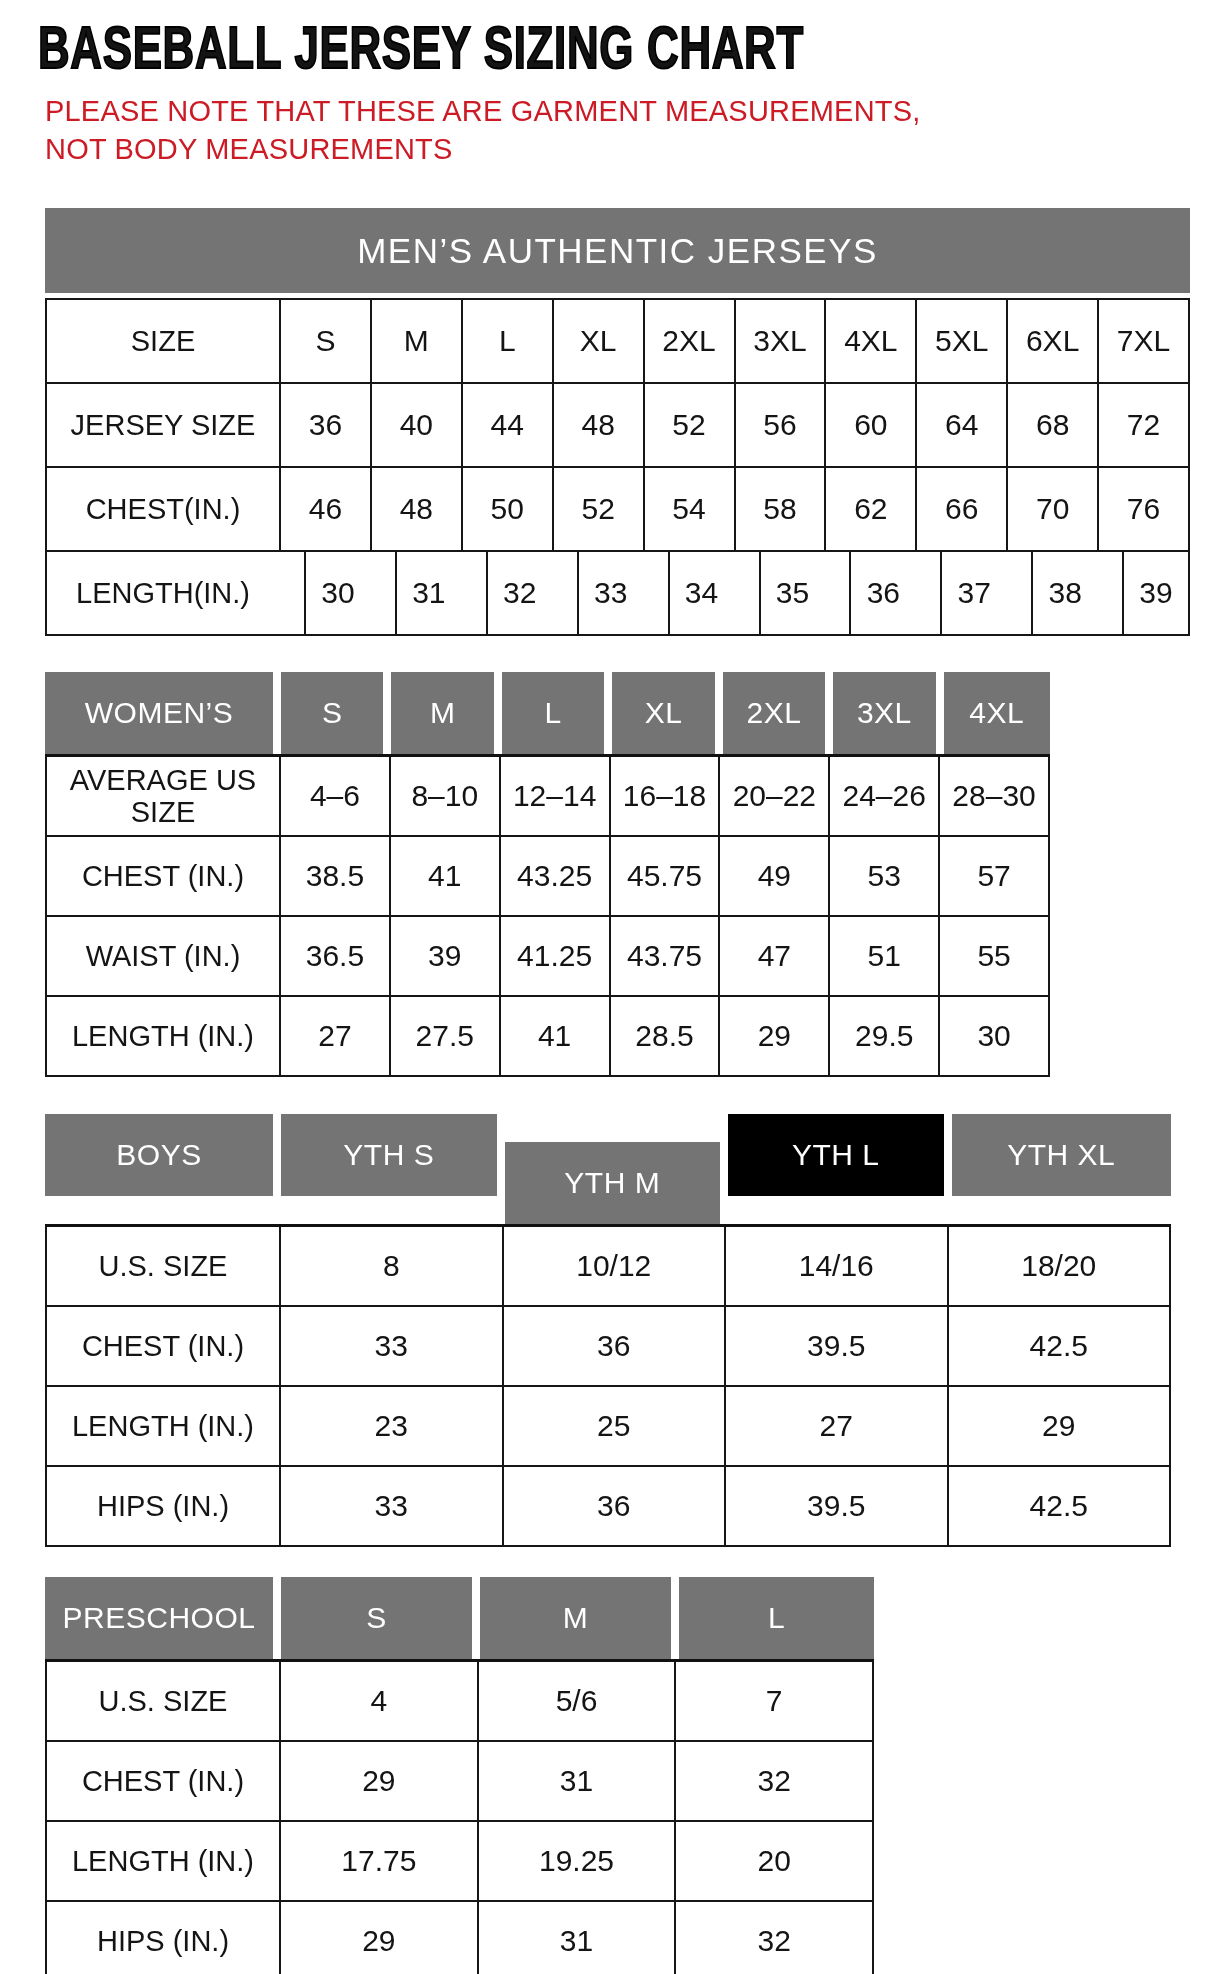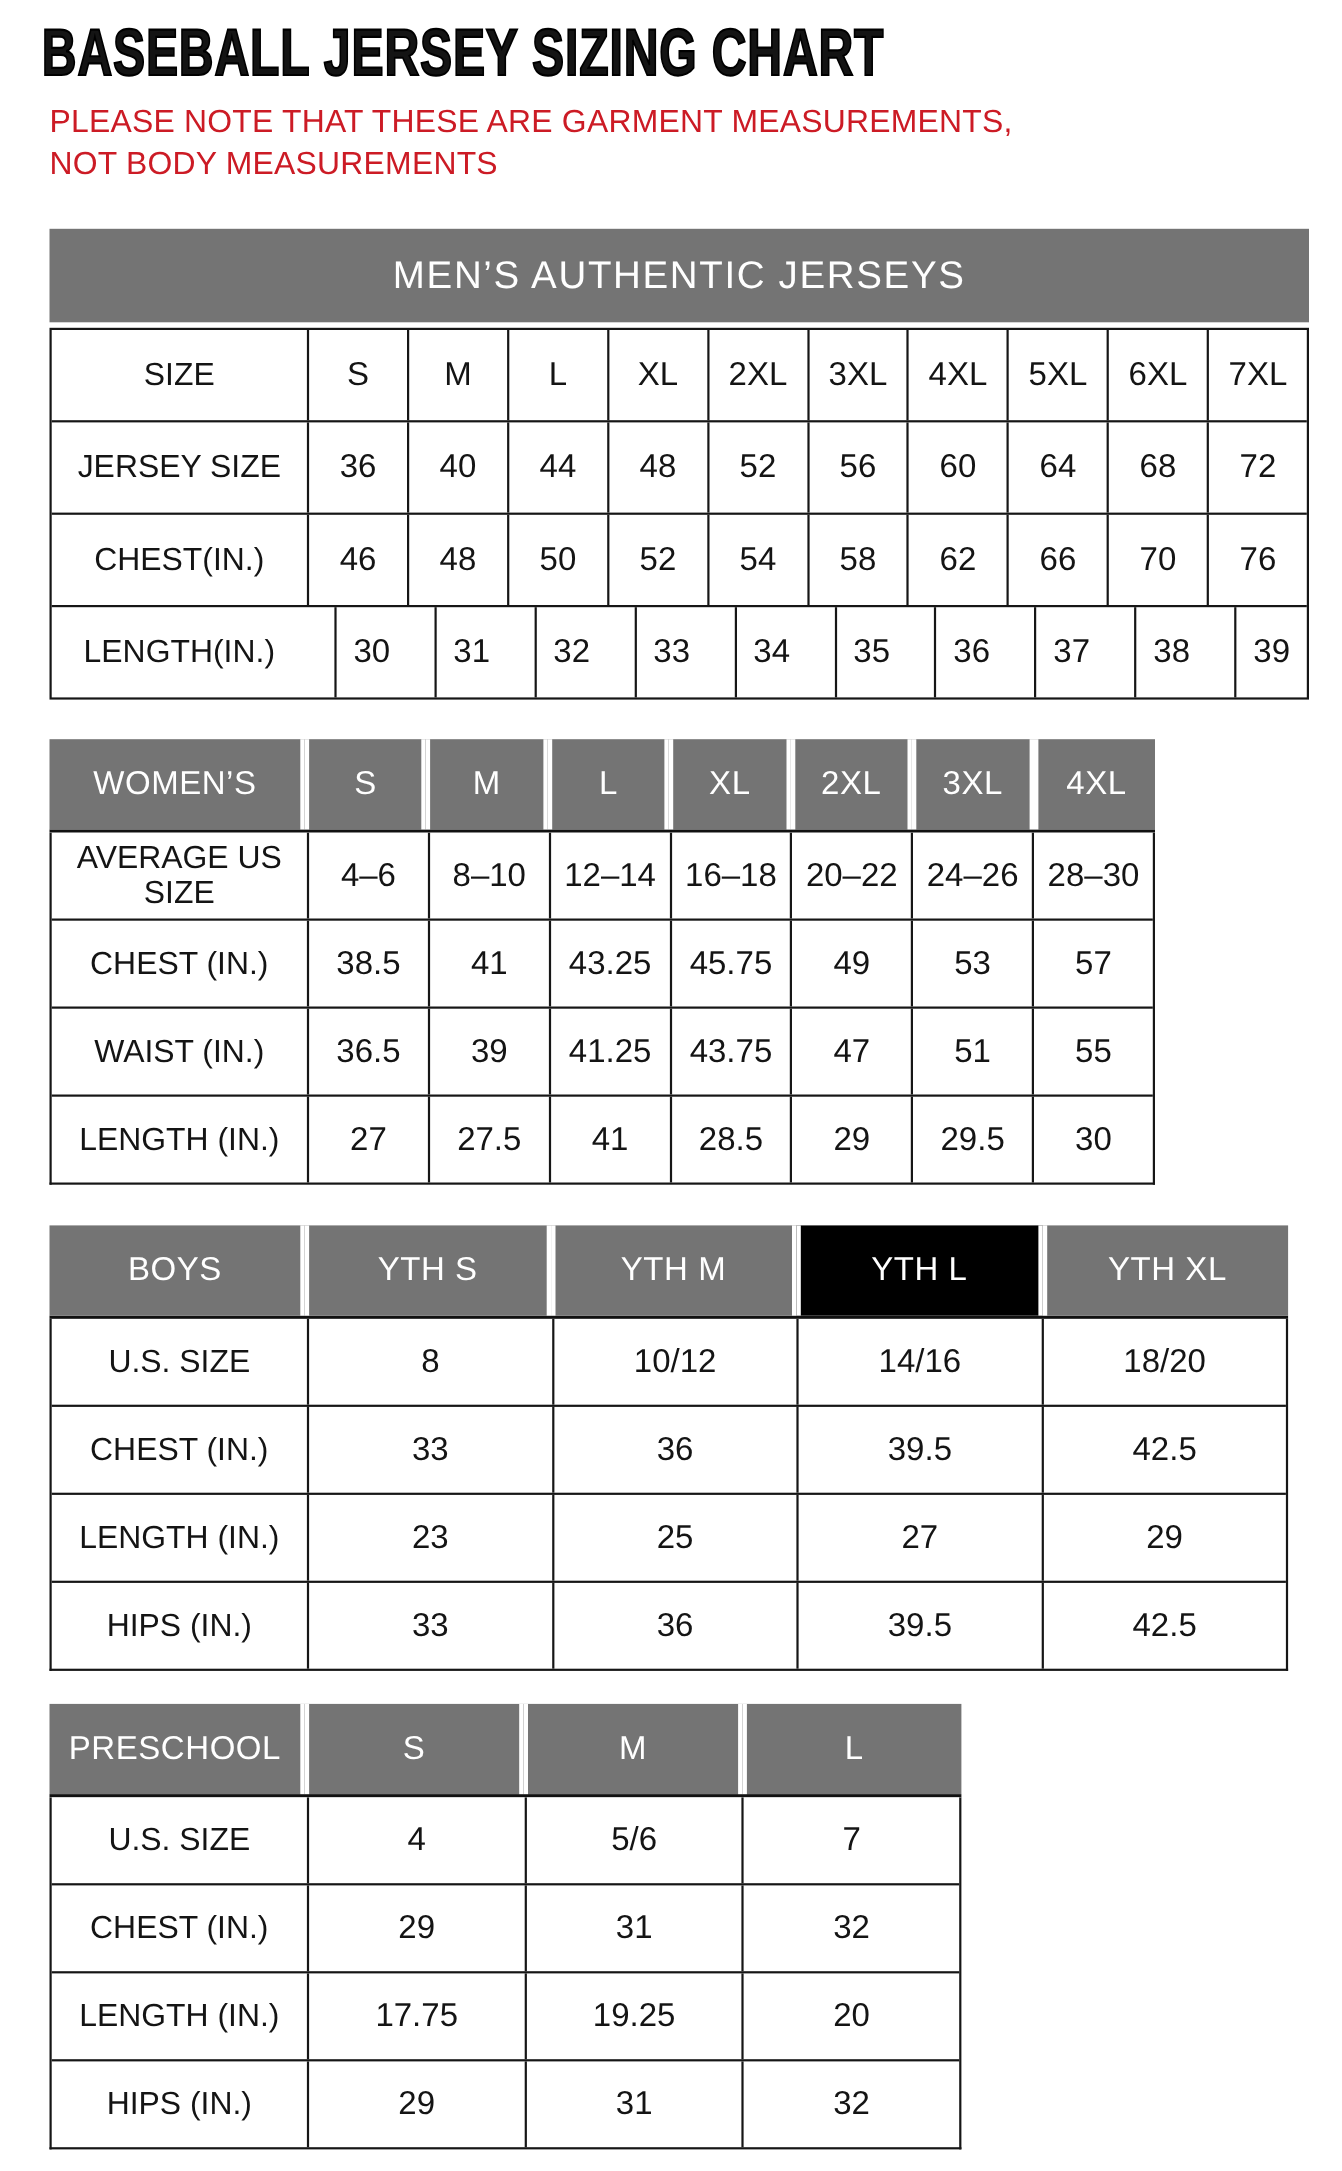--- a/index.html
+++ b/index.html
@@ -210,21 +210,21 @@
           <div class="cell">29.5</div>
           <div class="cell">30</div>
         </div>
       </div>
     </section>
 
   <section class="sizing" data-table="boys" style="width: 1126px;">
       <div class="t-header" style="grid-template-columns: 232px repeat(4, 1fr); border-bottom: 3px solid rgb(17, 17, 17);">
         <div class="hcell" style="background: rgb(116, 116, 116);">BOYS</div>
         <div class="hcell" style="background: rgb(116, 116, 116);">YTH S</div>
-        <div class="hcell" style="background: rgb(116, 116, 116);">YTH M</div>
+        <div class="hcell" style="background: rgb(116, 116, 116); margin-top: 28px;">YTH M</div>
         <div class="hcell" style="background: #000000;">YTH L</div>
         <div class="hcell" style="background: rgb(116, 116, 116);">YTH XL</div>
       </div>
       <div class="t-body no-top">
         <div class="t-row" style="grid-template-columns: 232px repeat(4, 1fr);">
           <div class="cell label">U.S. SIZE</div>
           <div class="cell">8</div>
           <div class="cell">10/12</div>
           <div class="cell">14/16</div>
           <div class="cell">18/20</div>

